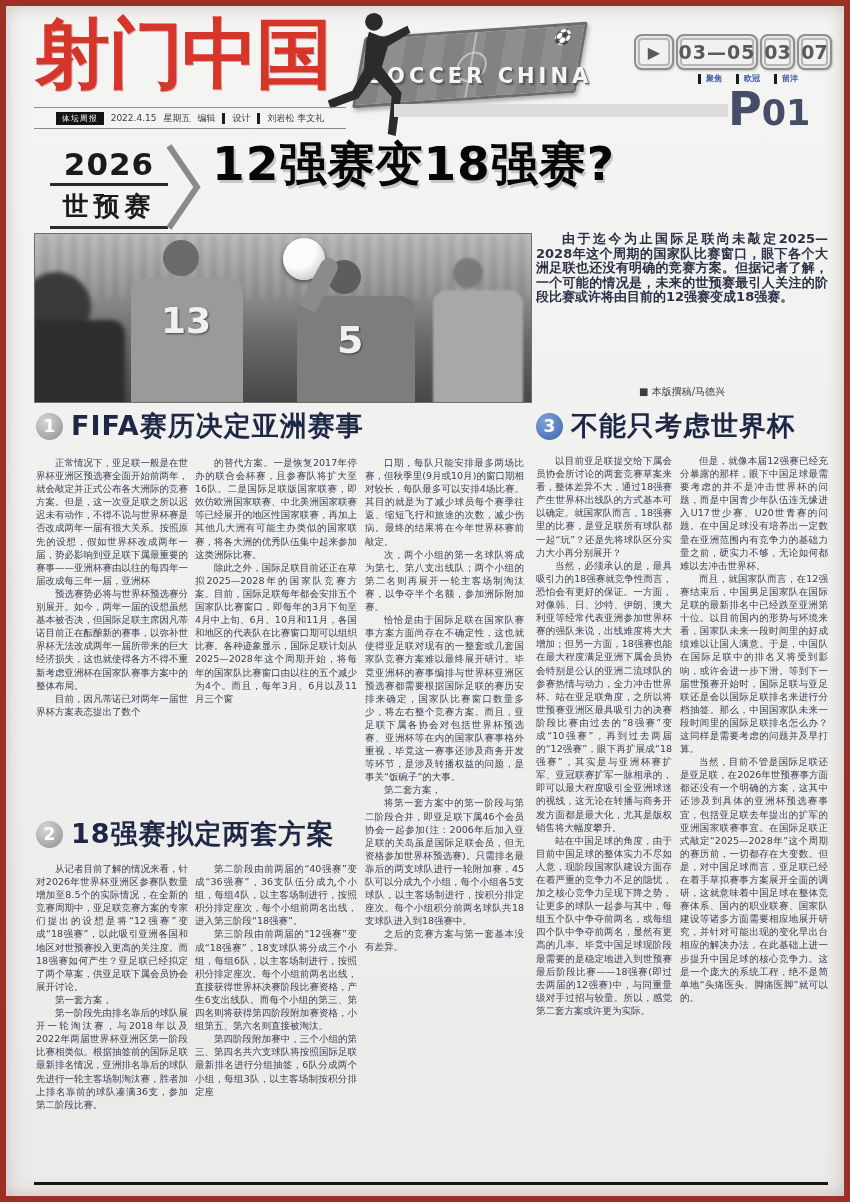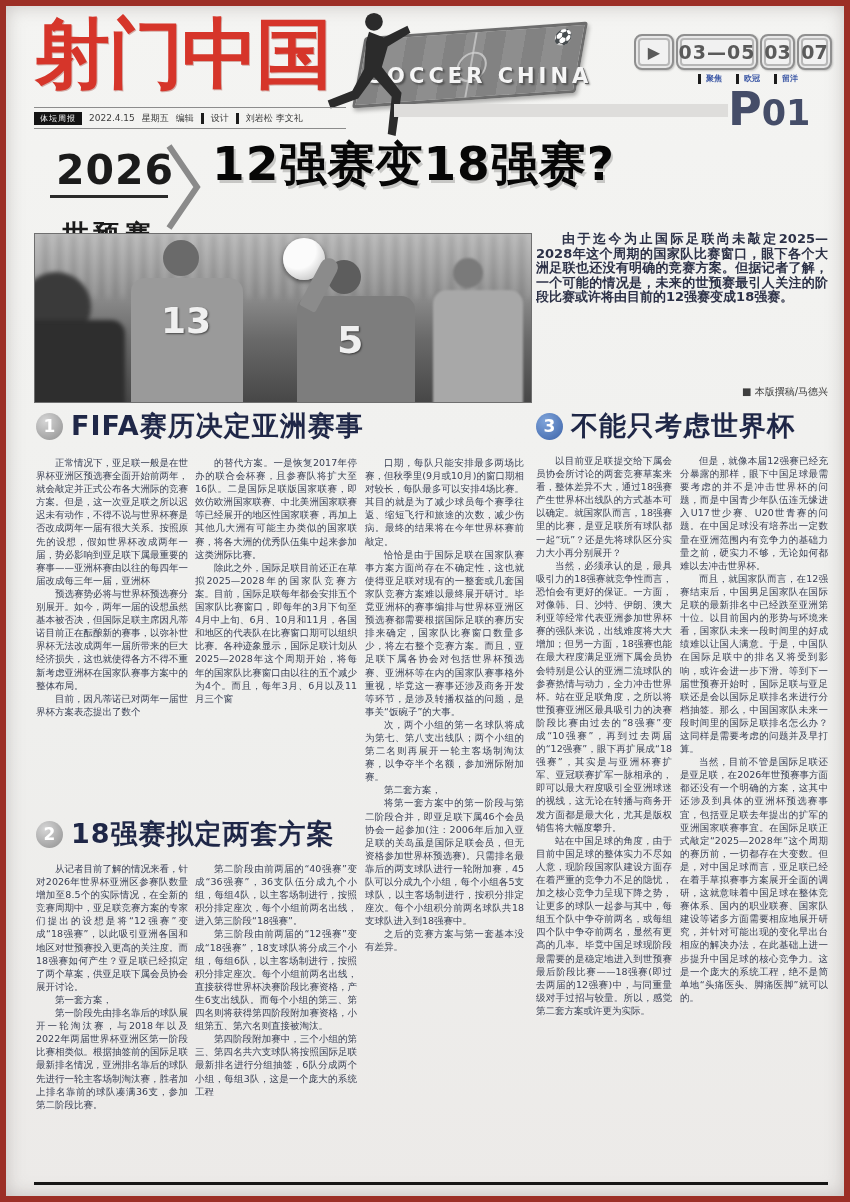--- a/index.html
+++ b/index.html
@@ -57,30 +57,30 @@
   }
   .nav-labels span{border-left:3px solid #1c1c1c;padding-left:5px;line-height:10px;}
   .gray-bar{position:absolute;left:388px;top:98px;width:334px;height:13px;background:#dedddb;}
   .page-no{position:absolute;left:722px;top:76px;color:#454d68;font-weight:900;white-space:nowrap;}
   .page-no .p{font-size:46px;}
   .page-no .n{font-size:35px;}
   
   .dateline{
     position:absolute;left:28px;top:101px;width:312px;height:20px;
     border-top:1px solid #8c8c8c;border-bottom:1px solid #8c8c8c;
-    display:flex;align-items:center;gap:7px;font-size:9px;color:#3c3c3c;
+    display:flex;align-items:center;gap:7px;font-size:9px;color:#3c3c3c;justify-content:center;
   }
   .dateline .brand{background:#141414;color:#f4f4f4;padding:1px 6px;font-size:8px;letter-spacing:1px;}
   .dateline .sep{width:3px;height:11px;background:#1c1c1c;display:inline-block;}
   
   .kicker{
     position:absolute;left:44px;top:140px;width:118px;text-align:center;color:#1b1b1b;
   }
-  .kicker .yr{font-size:41px;font-weight:900;border-bottom:3px solid #2a2a2a;padding:0 6px 1px 6px;letter-spacing:1px;}
-  .kicker .ev{font-size:26px;font-weight:900;letter-spacing:5px;padding:19px 0 2px 0;border-bottom:3px solid #2a2a2a;}
+  .kicker .yr{font-size:31px;font-weight:900;border-bottom:3px solid #2a2a2a;padding:0 6px 1px 6px;letter-spacing:1px;}
+  .kicker .ev{font-size:26px;font-weight:900;letter-spacing:5px;padding:3px 0 2px 0;border-bottom:3px solid #2a2a2a;}
   .chevron{position:absolute;left:160px;top:137px;}
   .headline{
     position:absolute;left:206px;top:127px;width:630px;
     font-size:47px;font-weight:900;color:#070707;letter-spacing:1px;line-height:1.3;
     text-shadow:2px 3px 0 rgba(0,0,0,.18);white-space:nowrap;
   }
   
   .photo{
     position:absolute;left:28px;top:227px;width:496px;height:168px;
     border:1px solid #6f6f6f;overflow:hidden;
@@ -92,21 +92,21 @@
   .ph{position:absolute;border-radius:50%;}
   .torso{position:absolute;border-radius:14px 14px 4px 4px;}
   .num{position:absolute;font-weight:900;color:#f0f0f0;text-shadow:1px 1px 2px rgba(0,0,0,.55);}
   .ball{position:absolute;left:248px;top:4px;width:42px;height:42px;border-radius:50%;
     background:radial-gradient(circle at 35% 30%,#fbfbfb 0 45%,#d8d8d8 70%,#aaa 100%);
     box-shadow:0 2px 4px rgba(0,0,0,.5);}
   
   .lead{position:absolute;left:530px;top:226px;width:292px;height:152px;overflow:hidden;}
   .lead p{margin:0;text-indent:2em;text-align:justify;
     font-size:13px;font-weight:700;line-height:14.6px;color:#2c3147;}
-  .byline{position:absolute;left:530px;top:379px;width:292px;text-align:right;
+  .byline{position:absolute;left:530px;top:379px;width:292px;text-align:center;
     font-size:10px;color:#3e3e3e;}
   
   .sec-head{position:absolute;display:flex;align-items:center;gap:8px;}
   .sec-num{width:27px;height:27px;border-radius:50%;display:flex;align-items:center;justify-content:center;
     color:#fff;font-size:17px;font-weight:900;
     background:radial-gradient(circle at 35% 30%,#d6d6d6,#8f8f8f);}
   .sec-num.blue{background:radial-gradient(circle at 35% 30%,#7fa4da,#3c63a8);}
   .sec-title{font-size:27px;font-weight:800;color:#1f2747;letter-spacing:1px;white-space:nowrap;}
   .col{position:absolute;overflow:hidden;}
   .col p{margin:0;text-indent:2em;text-align:justify;
@@ -205,40 +205,40 @@
       <p>正常情况下，亚足联一般是在世界杯亚洲区预选赛全面开始前两年，就会敲定并正式公布各大洲际的竞赛方案。但是，这一次亚足联之所以迟迟未有动作，不得不说与世界杯赛是否改成两年一届有很大关系。按照原先的设想，假如世界杯改成两年一届，势必影响到亚足联下属最重要的赛事——亚洲杯赛由以往的每四年一届改成每三年一届，亚洲杯</p>
       <p>预选赛势必将与世界杯预选赛分别展开。如今，两年一届的设想虽然基本被否决，但国际足联主席因凡蒂诺目前正在酝酿新的赛事，以弥补世界杯无法改成两年一届所带来的巨大经济损失，这也就使得各方不得不重新考虑亚洲杯在国家队赛事方案中的整体布局。</p>
       <p>目前，因凡蒂诺已对两年一届世界杯方案表态提出了数个</p>
     </div>
   <div class="col" id="s1-col2">
       <p>的替代方案。一是恢复2017年停办的联合会杯赛，且参赛队将扩大至16队。二是国际足联版国家联赛，即效仿欧洲国家联赛、中北美洲国家联赛等已经展开的地区性国家联赛，再加上其他几大洲有可能主办类似的国家联赛，将各大洲的优秀队伍集中起来参加这类洲际比赛。</p>
       <p>除此之外，国际足联目前还正在草拟2025—2028年的国家队竞赛方案。目前，国际足联每年都会安排五个国家队比赛窗口，即每年的3月下旬至4月中上旬、6月、10月和11月，各国和地区的代表队在比赛窗口期可以组织比赛。各种迹象显示，国际足联计划从2025—2028年这个周期开始，将每年的国家队比赛窗口由以往的五个减少为4个。而且，每年3月、6月以及11月三个窗</p>
     </div>
   <div class="col" id="mid-col">
       <p>口期，每队只能安排最多两场比赛，但秋季里(9月或10月)的窗口期相对较长，每队最多可以安排4场比赛。其目的就是为了减少球员每个赛季往返、缩短飞行和旅途的次数，减少伤病。最终的结果将在今年世界杯赛前敲定。</p>
+      <p>次，两个小组的第一名球队将成为第七、第八支出线队；两个小组的第二名则再展开一轮主客场制淘汰赛，以争夺半个名额，参加洲际附加赛。</p>
       <p>恰恰是由于国际足联在国家队赛事方案方面尚存在不确定性，这也就使得亚足联对现有的一整套或几套国家队竞赛方案难以最终展开研讨。毕竟亚洲杯的赛事编排与世界杯亚洲区预选赛都需要根据国际足联的赛历安排来确定，国家队比赛窗口数量多少，将左右整个竞赛方案。而且，亚足联下属各协会对包括世界杯预选赛、亚洲杯等在内的国家队赛事格外重视，毕竟这一赛事还涉及商务开发等环节，是涉及转播权益的问题，是事关“饭碗子”的大事。</p>
-      <p>次，两个小组的第一名球队将成为第七、第八支出线队；两个小组的第二名则再展开一轮主客场制淘汰赛，以争夺半个名额，参加洲际附加赛。</p>
       <p>第二套方案，</p>
       <p>将第一套方案中的第一阶段与第二阶段合并，即亚足联下属46个会员协会一起参加(注：2006年后加入亚足联的关岛虽是国际足联会员，但无资格参加世界杯预选赛)。只需排名最靠后的两支球队进行一轮附加赛，45队可以分成九个小组，每个小组各5支球队，以主客场制进行，按积分排定座次。每个小组积分前两名球队共18支球队进入到18强赛中。</p>
       <p>之后的竞赛方案与第一套基本没有差异。</p>
     </div>
 
   <div class="sec-head" style="left:30px;top:810px;">
     <div class="sec-num">2</div>
     <div class="sec-title">18强赛拟定两套方案</div>
   </div>
   <div class="col" id="s2-col1">
       <p>从记者目前了解的情况来看，针对2026年世界杯亚洲区参赛队数量增加至8.5个的实际情况，在全新的竞赛周期中，亚足联竞赛方案的专家们提出的设想是将“12强赛”变成“18强赛”，以此吸引亚洲各国和地区对世预赛投入更高的关注度。而18强赛如何产生？亚足联已经拟定了两个草案，供亚足联下属会员协会展开讨论。</p>
       <p>第一套方案，</p>
       <p>第一阶段先由排名靠后的球队展开一轮淘汰赛，与2018年以及2022年两届世界杯亚洲区第一阶段比赛相类似。根据抽签前的国际足联最新排名情况，亚洲排名靠后的球队先进行一轮主客场制淘汰赛，胜者加上排名靠前的球队凑满36支，参加第二阶段比赛。</p>
     </div>
   <div class="col" id="s2-col2">
       <p>第二阶段由前两届的“40强赛”变成“36强赛”，36支队伍分成九个小组，每组4队，以主客场制进行，按照积分排定座次，每个小组前两名出线，进入第三阶段“18强赛”。</p>
       <p>第三阶段由前两届的“12强赛”变成“18强赛”，18支球队将分成三个小组，每组6队，以主客场制进行，按照积分排定座次。每个小组前两名出线，直接获得世界杯决赛阶段比赛资格，产生6支出线队。而每个小组的第三、第四名则将获得第四阶段附加赛资格，小组第五、第六名则直接被淘汰。</p>
-      <p>第四阶段附加赛中，三个小组的第三、第四名共六支球队将按照国际足联最新排名进行分组抽签，6队分成两个小组，每组3队，这是一个庞大的系统工程</p>
+      <p>第四阶段附加赛中，三个小组的第三、第四名共六支球队将按照国际足联最新排名进行分组抽签，6队分成两个小组，每组3队，以主客场制按积分排定座</p>
     </div>
 
   <div class="sec-head" style="left:530px;top:402px;">
     <div class="sec-num blue">3</div>
     <div class="sec-title">不能只考虑世界杯</div>
   </div>
   <div class="col" id="s3-col1">
       <p>以目前亚足联提交给下属会员协会所讨论的两套竞赛草案来看，整体差异不大，通过18强赛产生世界杯出线队的方式基本可以确定。就国家队而言，18强赛里的比赛，是亚足联所有球队都一起“玩”？还是先将球队区分实力大小再分别展开？</p>
       <p>当然，必须承认的是，最具吸引力的18强赛就竞争性而言，恐怕会有更好的保证。一方面，对像韩、日、沙特、伊朗、澳大利亚等经常代表亚洲参加世界杯赛的强队来说，出线难度将大大增加；但另一方面，18强赛也能在最大程度满足亚洲下属会员协会特别是公认的亚洲二流球队的参赛热情与动力，全力冲击世界杯。站在亚足联角度，之所以将世预赛亚洲区最具吸引力的决赛阶段比赛由过去的“8强赛”变成“10强赛”，再到过去两届的“12强赛”，眼下再扩展成“18强赛”，其实是与亚洲杯赛扩军、亚冠联赛扩军一脉相承的，即可以最大程度吸引全亚洲球迷的视线，这无论在转播与商务开发方面都是最大化，尤其是版权销售将大幅度攀升。</p>
       <p>站在中国足球的角度，由于目前中国足球的整体实力不尽如人意，现阶段国家队建设方面存在着严重的竞争力不足的隐忧，加之核心竞争力呈现下降之势，让更多的球队一起参与其中，每组五个队中争夺前两名，或每组四个队中争夺前两名，显然有更高的几率。毕竟中国足球现阶段最需要的是稳定地进入到世预赛最后阶段比赛——18强赛(即过去两届的12强赛)中，与同重量级对手过招与较量。所以，感觉第二套方案或许更为实际。</p>

